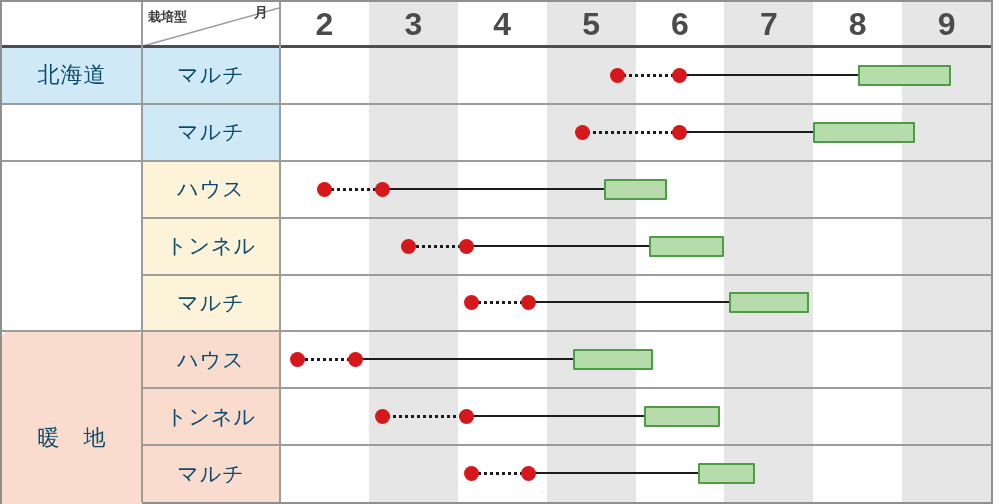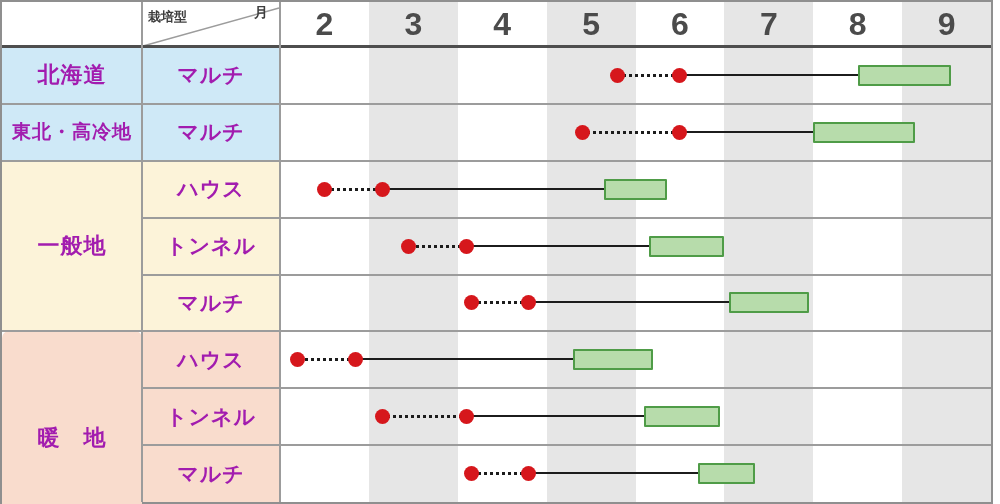--- a/index.html
+++ b/index.html
@@ -10,21 +10,21 @@
          border:2px solid #8f8f8f;background:#fff;box-sizing:border-box}
   .abs{position:absolute}
   #area-h{left:0;top:0;width:140px;height:45px;display:flex;align-items:center;justify-content:center;
           background:#fff;z-index:2;font-weight:bold;font-size:17px;color:#3d3d3d;letter-spacing:1px}
   #type-h{left:140px;top:0;width:138px;height:45px;background:#fff;z-index:2}
   #type-h .lbl-type{position:absolute;left:6px;top:6px;font-size:13px;font-weight:bold;color:#3d3d3d}
   #type-h .lbl-month{position:absolute;right:12px;top:2px;font-size:14px;font-weight:bold;color:#3d3d3d}
   .stripe{z-index:0}
   .mnum{top:4px;z-index:2;text-align:center;font-size:32px;font-weight:bold;color:#4b4b4b}
   .region,.typecell{display:flex;align-items:center;justify-content:center;
-      font-weight:bold;color:#a21caf;z-index:1;letter-spacing:1px}
+      font-weight:normal;color:#0c4a6e;z-index:1;letter-spacing:1px}
   .region{font-size:22px}
   .typecell{font-size:21px}
   .gline{background:#9c9c9c;z-index:3}
   .hline-dark{background:#4e4e4e;z-index:3}
   .conn{z-index:4}
   .dot{border-radius:50%;z-index:5}
   .bar{z-index:4;box-sizing:border-box;border-radius:1px}
 </style>
 </head>
 <body>
@@ -50,28 +50,26 @@
       <div class="abs mnum" style="left: 741.812px; width: 50px;">7</div>
       <div class="abs mnum" style="left: 830.688px; width: 50px;">8</div>
       <div class="abs mnum" style="left: 919.562px; width: 50px;">9</div>
       <div class="abs region" style="left: 0px; top: 45px; width: 140px; height: 56.875px; background: rgb(207, 233, 247);">北海道</div>
       <div class="abs typecell" style="left: 140px; top: 45px; width: 138px; height: 56.875px; background: rgb(207, 233, 247);">マルチ</div>
       <div class="abs conn" style="left: 615.725px; top: 71.9375px; width: 62.2125px; height: 0px; border-top: 3px dotted rgb(28, 28, 28);"></div>
       <div class="abs conn" style="left: 677.938px; top: 71.9375px; width: 177.75px; height: 0px; border-top: 2.5px solid rgb(28, 28, 28);"></div>
       <div class="abs bar" style="left: 855.688px; top: 62.9375px; width: 93.3187px; height: 21px; background: rgb(183, 220, 171); border: 2px solid rgb(79, 156, 71);"></div>
       <div class="abs dot" style="left: 608.225px; top: 65.9375px; width: 15px; height: 15px; background: rgb(214, 23, 28);"></div>
       <div class="abs dot" style="left: 670.438px; top: 65.9375px; width: 15px; height: 15px; background: rgb(214, 23, 28);"></div>
-      <div class="abs region" style="left: 0px; top: 101.875px; width: 140px; height: 56.875px; background: rgb(207, 233, 247); font-size: 19px;">東北・高冷地</div>
       <div class="abs typecell" style="left: 140px; top: 101.875px; width: 138px; height: 56.875px; background: rgb(207, 233, 247);">マルチ</div>
       <div class="abs conn" style="left: 580.175px; top: 128.812px; width: 97.7625px; height: 0px; border-top: 3px dotted rgb(28, 28, 28);"></div>
       <div class="abs conn" style="left: 677.938px; top: 128.812px; width: 133.312px; height: 0px; border-top: 2.5px solid rgb(28, 28, 28);"></div>
       <div class="abs bar" style="left: 811.25px; top: 119.812px; width: 102.206px; height: 21px; background: rgb(183, 220, 171); border: 2px solid rgb(79, 156, 71);"></div>
       <div class="abs dot" style="left: 572.675px; top: 122.812px; width: 15px; height: 15px; background: rgb(214, 23, 28);"></div>
       <div class="abs dot" style="left: 670.438px; top: 122.812px; width: 15px; height: 15px; background: rgb(214, 23, 28);"></div>
-      <div class="abs region" style="left: 0px; top: 158.75px; width: 140px; height: 170.625px; background: rgb(252, 243, 217);">一般地</div>
       <div class="abs typecell" style="left: 140px; top: 158.75px; width: 138px; height: 56.875px; background: rgb(252, 243, 217);">ハウス</div>
       <div class="abs conn" style="left: 322.438px; top: 185.688px; width: 57.7687px; height: 0px; border-top: 3px dotted rgb(28, 28, 28);"></div>
       <div class="abs conn" style="left: 380.206px; top: 185.688px; width: 222.187px; height: 0px; border-top: 2.5px solid rgb(28, 28, 28);"></div>
       <div class="abs bar" style="left: 602.394px; top: 176.688px; width: 62.2125px; height: 21px; background: rgb(183, 220, 171); border: 2px solid rgb(79, 156, 71);"></div>
       <div class="abs dot" style="left: 314.938px; top: 179.688px; width: 15px; height: 15px; background: rgb(214, 23, 28);"></div>
       <div class="abs dot" style="left: 372.706px; top: 179.688px; width: 15px; height: 15px; background: rgb(214, 23, 28);"></div>
       <div class="abs typecell" style="left: 140px; top: 215.625px; width: 138px; height: 56.875px; background: rgb(252, 243, 217);">トンネル</div>
       <div class="abs conn" style="left: 406.869px; top: 242.562px; width: 57.7687px; height: 0px; border-top: 3px dotted rgb(28, 28, 28);"></div>
       <div class="abs conn" style="left: 464.637px; top: 242.562px; width: 182.194px; height: 0px; border-top: 2.5px solid rgb(28, 28, 28);"></div>
       <div class="abs bar" style="left: 646.831px; top: 233.562px; width: 75.5438px; height: 21px; background: rgb(183, 220, 171); border: 2px solid rgb(79, 156, 71);"></div>

